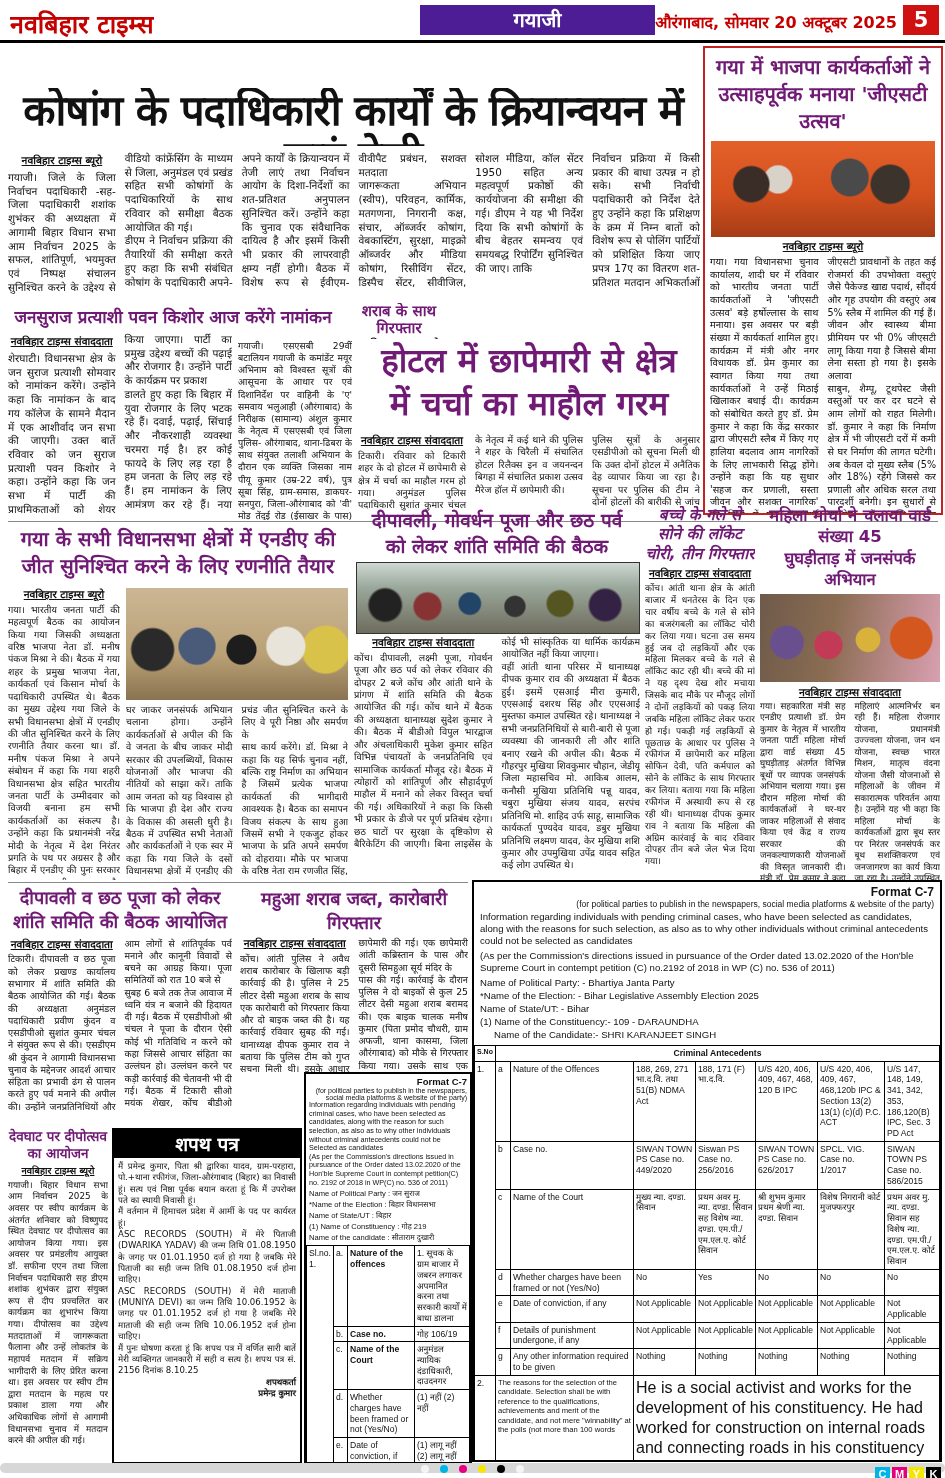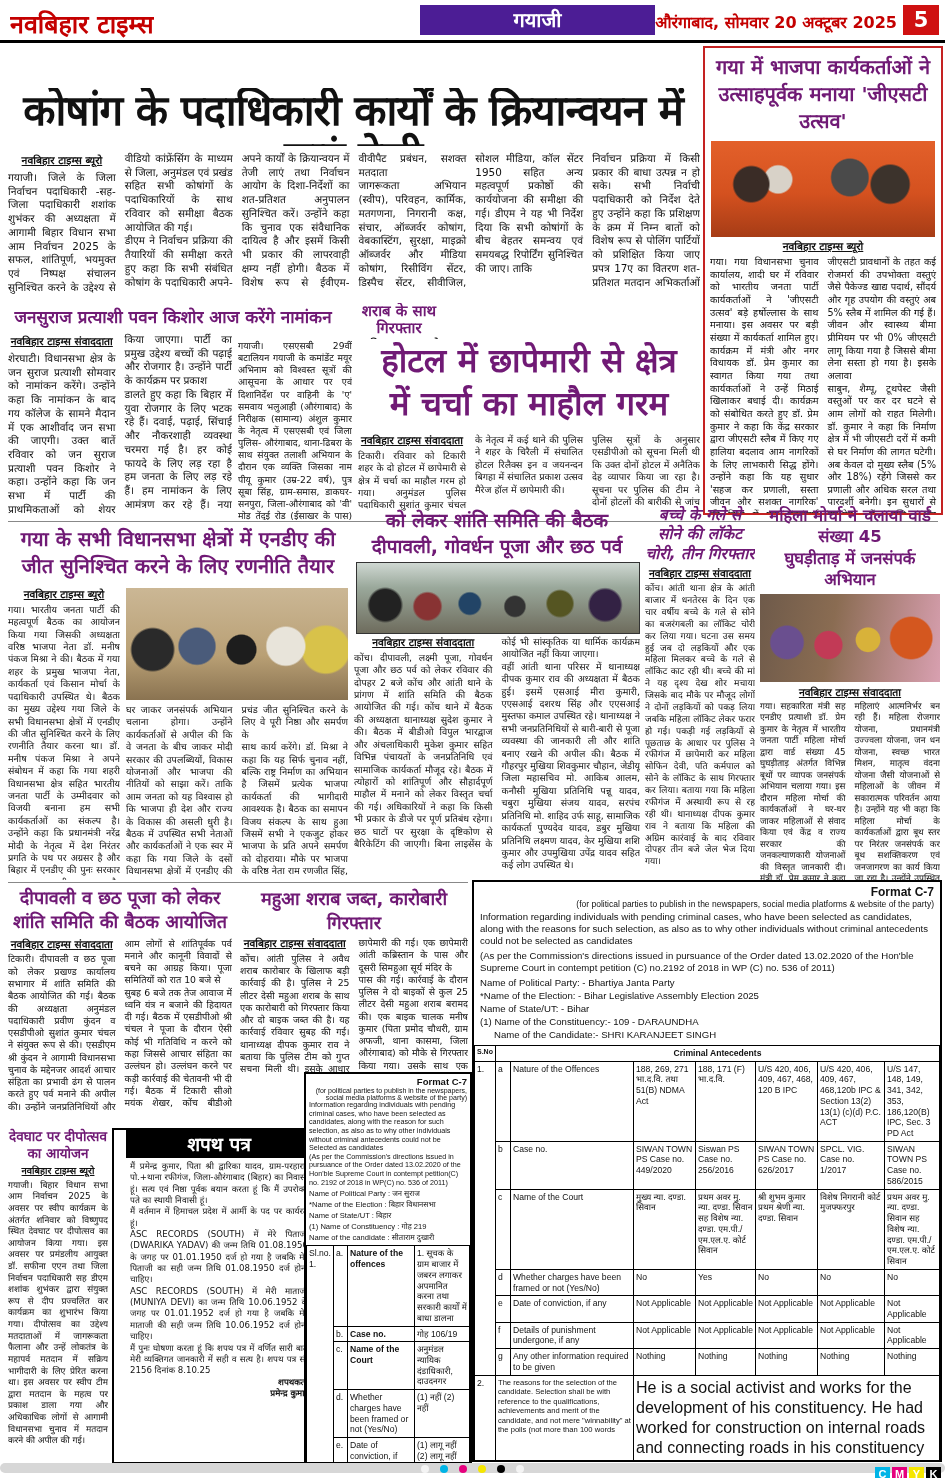--- a/index.html
+++ b/index.html
@@ -112,22 +112,22 @@
       radial-gradient(circle at 52% 55%, #1d1d1d 11%, transparent 12%),
       radial-gradient(circle at 72% 52%, #e8e4da 11%, transparent 12%),
       radial-gradient(circle at 90% 55%, #d8c24a 11%, transparent 12%),
       linear-gradient(180deg,#cbb795 0%,#b9a075 60%,#8a7351 100%);"></div>
   <div class="abs body-txt cols2" style="left:126px;top:704px;width:222px;height:176px;font-size:9.4px;">
     <p>घर जाकर जनसंपर्क अभियान चलाना होगा। उन्होंने कार्यकर्ताओं से अपील की कि वे जनता के बीच जाकर मोदी सरकार की उपलब्धियों, विकास योजनाओं और भाजपा की नीतियों को साझा करें। ताकि आम जनता को यह विश्वास हो कि भाजपा ही देश और राज्य के विकास की असली धुरी है। बैठक में उपस्थित सभी नेताओं और कार्यकर्ताओं ने एक स्वर में कहा कि गया जिले के दसों विधानसभा क्षेत्रों में एनडीए की प्रचंड जीत सुनिश्चित करने के लिए वे पूरी निष्ठा और समर्पण के</p>
     <p>साथ कार्य करेंगे। डॉ. मिश्रा ने कहा कि यह सिर्फ चुनाव नहीं, बल्कि राष्ट्र निर्माण का अभियान है जिसमें प्रत्येक भाजपा कार्यकर्ता की भागीदारी आवश्यक है। बैठक का समापन विजय संकल्प के साथ हुआ जिसमें सभी ने एकजुट होकर भाजपा के प्रति अपने समर्पण को दोहराया। मौके पर भाजपा के वरिष्ठ नेता राम रणजीत सिंह, प्रदेश कार्यसमिति सदस्य राजेंद्र प्रसाद, अधिवक्ता संतोष ठाकुर, गोपाल प्रसाद यादव, दीपक पांडे, मंटू कुमार, महेश यादव, बबलू गुप्ता, कुंदन सिंह सहित अन्य उपस्थित हुए।</p>
   </div>
 
   <div class="abs h2" style="left:354px;top:508px;width:286px;height:52px;font-size:19px;line-height:1.35;">
+    <div>दीपावली, गोवर्धन पूजा और छठ पर्व</div>
     <div>को लेकर शांति समिति की बैठक</div>
-    <div>दीपावली, गोवर्धन पूजा और छठ पर्व</div>
   </div>
   <div class="abs" style="left:356px;top:562px;width:282px;height:70px;border:1px solid #333;background:
       radial-gradient(circle at 10% 60%, #222 6%, transparent 7%),
       radial-gradient(circle at 25% 62%, #833 6%, transparent 7%),
       radial-gradient(circle at 40% 58%, #246 6%, transparent 7%),
       radial-gradient(circle at 56% 62%, #333 6%, transparent 7%),
       radial-gradient(circle at 72% 58%, #552 6%, transparent 7%),
       radial-gradient(circle at 88% 60%, #324 6%, transparent 7%),
       linear-gradient(180deg,#cfd8d2 0%,#9aa89b 35%,#6e6c5d 100%);"></div>
   <div class="abs body-txt cols2" style="left:354px;top:636px;width:286px;height:244px;font-size:9.4px;">
@@ -185,21 +185,21 @@
 
   <div class="abs" style="left:8px;top:1128px;width:100px;height:332px;">
     <div class="h2" style="font-size:13.5px;line-height:1.25;">
       <div>देवघाट पर दीपोत्सव</div>
       <div>का आयोजन</div>
     </div>
     <div class="byline" style="font-size:9.5px;">नवबिहार टाइम्स ब्यूरो</div>
     <div class="body-txt" style="font-size:8.8px;">गयाजी। बिहार विधान सभा आम निर्वाचन 2025 के अवसर पर स्वीप कार्यक्रम के अंतर्गत शनिवार को विष्णुपद स्थित देवघाट पर दीपोत्सव का आयोजन किया गया। इस अवसर पर प्रमंडलीय आयुक्त डॉ. सफीना एएन तथा जिला निर्वाचन पदाधिकारी सह डीएम शशांक शुभंकर द्वारा संयुक्त रूप से दीप प्रज्वलित कर कार्यक्रम का शुभारंभ किया गया। दीपोत्सव का उद्देश्य मतदाताओं में जागरूकता फैलाना और उन्हें लोकतंत्र के महापर्व मतदान में सक्रिय भागीदारी के लिए प्रेरित करना था। इस अवसर पर स्वीप टीम द्वारा मतदान के महत्व पर प्रकाश डाला गया और अधिकाधिक लोगों से आगामी विधानसभा चुनाव में मतदान करने की अपील की गई।</div>
   </div>
 
-  <div class="abs boxed" style="left:112px;top:1128px;width:186px;height:332px;padding-left:12px;">
+  <div class="abs boxed" style="left:112px;top:1128px;width:186px;height:332px;">
     <div class="shapath-head">शपथ पत्र</div>
     <div class="body-txt" style="font-size:8.6px;padding:3px 4px;">
       <p>मैं प्रमेन्द्र कुमार, पिता श्री द्वारिका यादव, ग्राम-परहारा, पो.+थाना रफीगंज, जिला-औरंगाबाद (बिहार) का निवासी हूं। सत्य एवं निष्ठा पूर्वक बयान करता हूं कि मैं उपरोक्त पते का स्थायी निवासी हूं।</p>
       <p>मैं वर्तमान में हिमाचल प्रदेश में आर्मी के पद पर कार्यरत हूं।</p>
       <p>ASC RECORDS (SOUTH) में मेरे पिताजी (DWARIKA YADAV) की जन्म तिथि 01.08.1950 के जगह पर 01.01.1950 दर्ज हो गया है जबकि मेरे पिताजी का सही जन्म तिथि 01.08.1950 दर्ज होना चाहिए।</p>
       <p>ASC RECORDS (SOUTH) में मेरी माताजी (MUNIYA DEVI) का जन्म तिथि 10.06.1952 के जगह पर 01.01.1952 दर्ज हो गया है जबकि मेरे माताजी की सही जन्म तिथि 10.06.1952 दर्ज होना चाहिए।</p>
       <p>मैं पुनः घोषणा करता हूं कि शपथ पत्र में वर्णित सारी बातें मेरी व्यक्तिगत जानकारी में सही व सत्य है। शपथ पत्र सं. 2156 दिनांक 8.10.25</p>
       <div style="text-align:right;font-weight:bold;">
         <div>शपथकर्ता</div>
         <div>प्रमेन्द्र कुमार</div>

